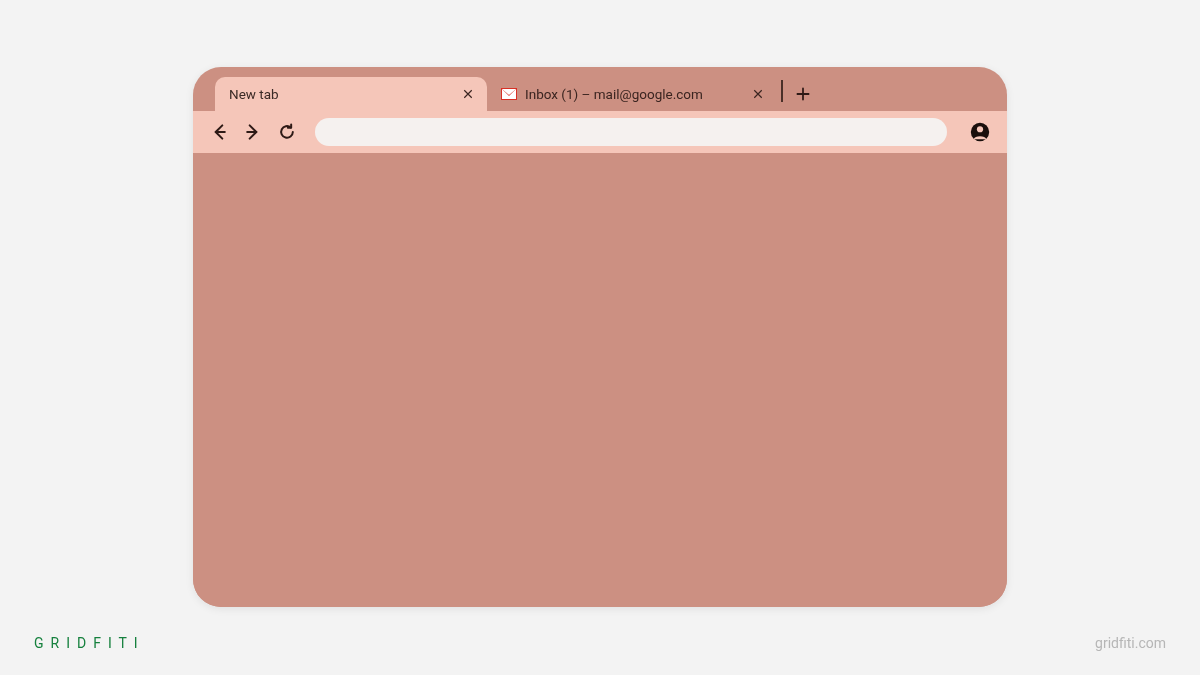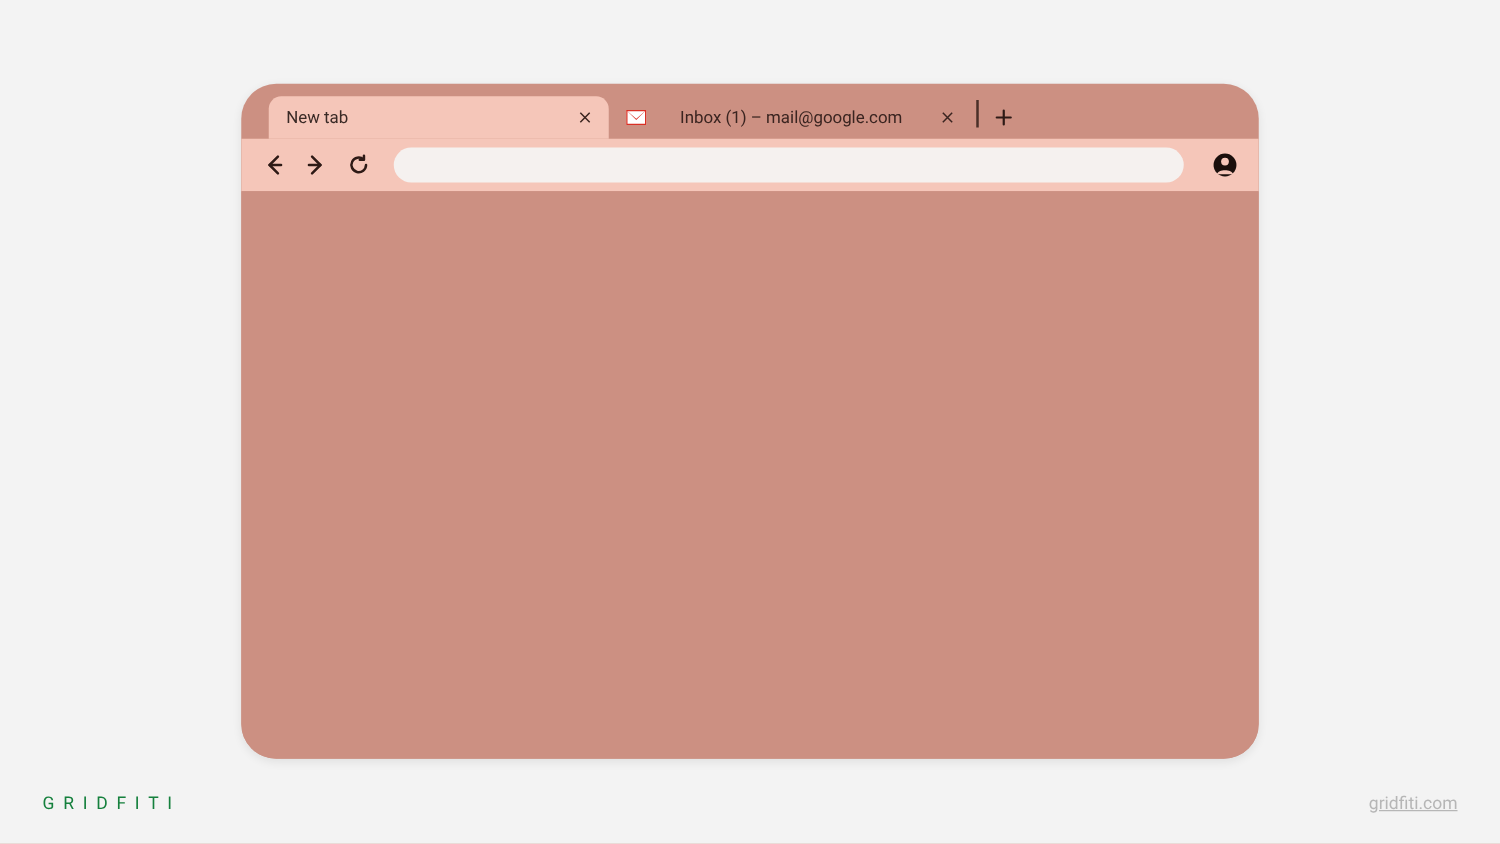--- a/index.html
+++ b/index.html
@@ -48,21 +48,20 @@
       background: #f5c6b9;
       color: #3a2a26;
       width: 272px;
       justify-content: space-between;
     }
     .tab.inactive {
       color: #3a2420;
       width: 290px;
       justify-content: flex-start;
       gap: 8px;
-      text-align: center;
     }
     .tab-title {
       overflow: hidden;
       text-overflow: ellipsis;
       flex: 1;
     }
     .tab-close {
       width: 18px;
       height: 18px;
       display: flex;
@@ -182,21 +181,20 @@
       color: #15803d;
       font-weight: 400;
     }
     .watermark-right {
       position: absolute;
       right: 34px;
       bottom: 24px;
       font-size: 14px;
       color: #b6b6b6;
       font-weight: 400;
-      text-decoration: underline;
     }
   </style>
 </head>
 <body>
 
 <div class="browser-window">
   <div class="tab-strip">
 
     <div class="tab active">
       <span class="tab-title">New tab</span>

